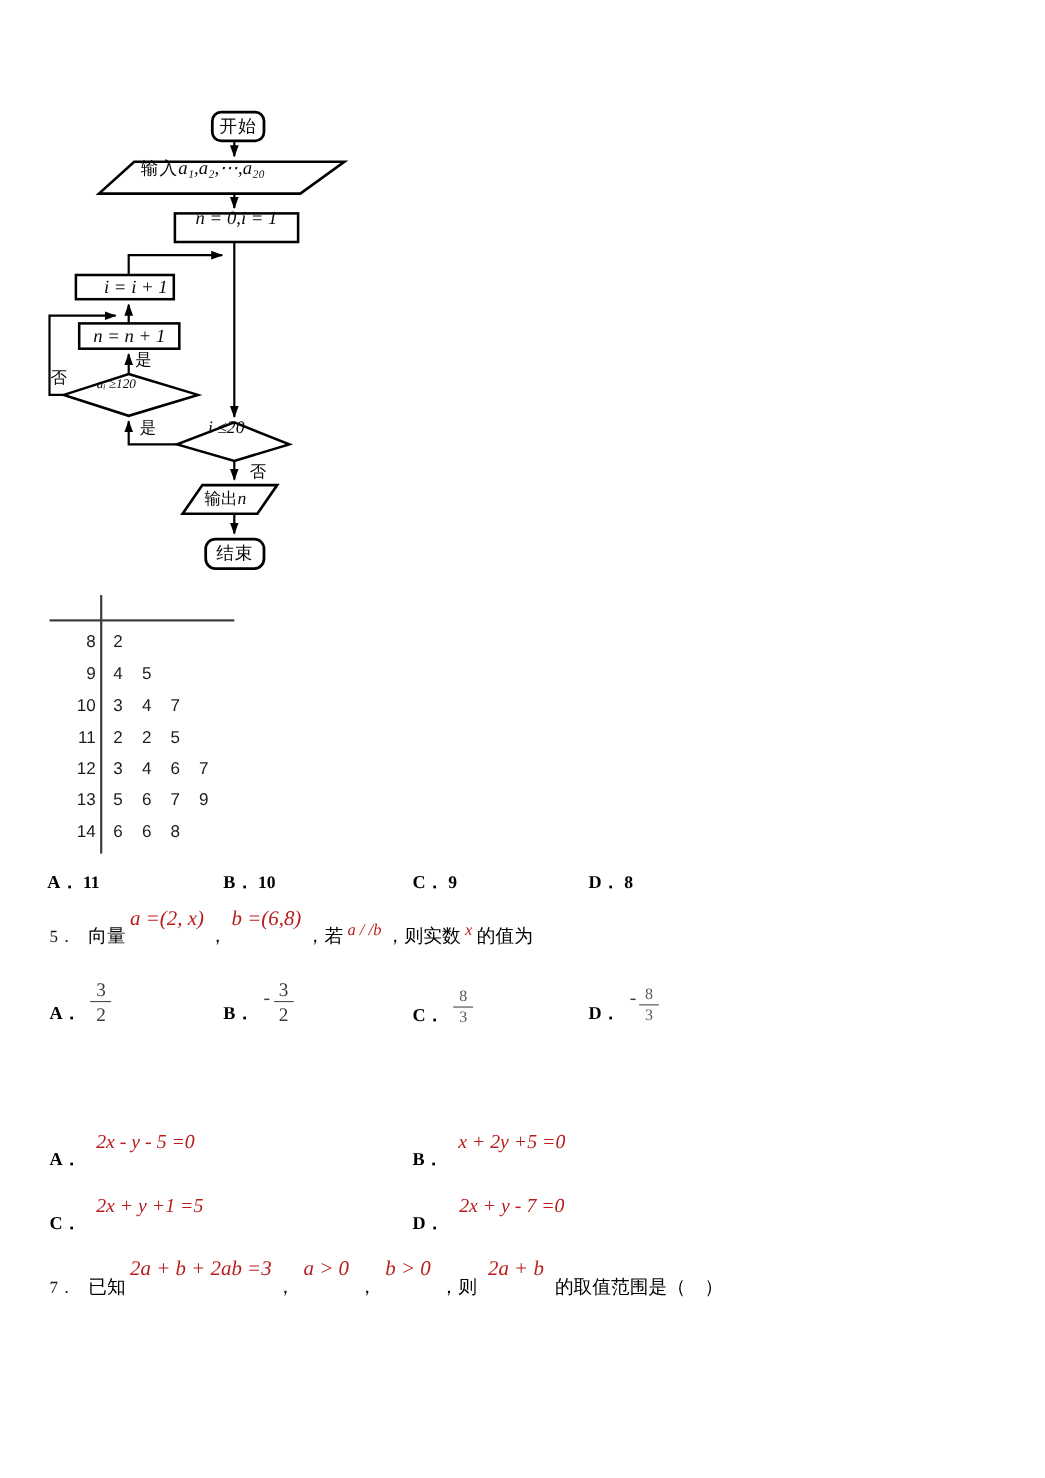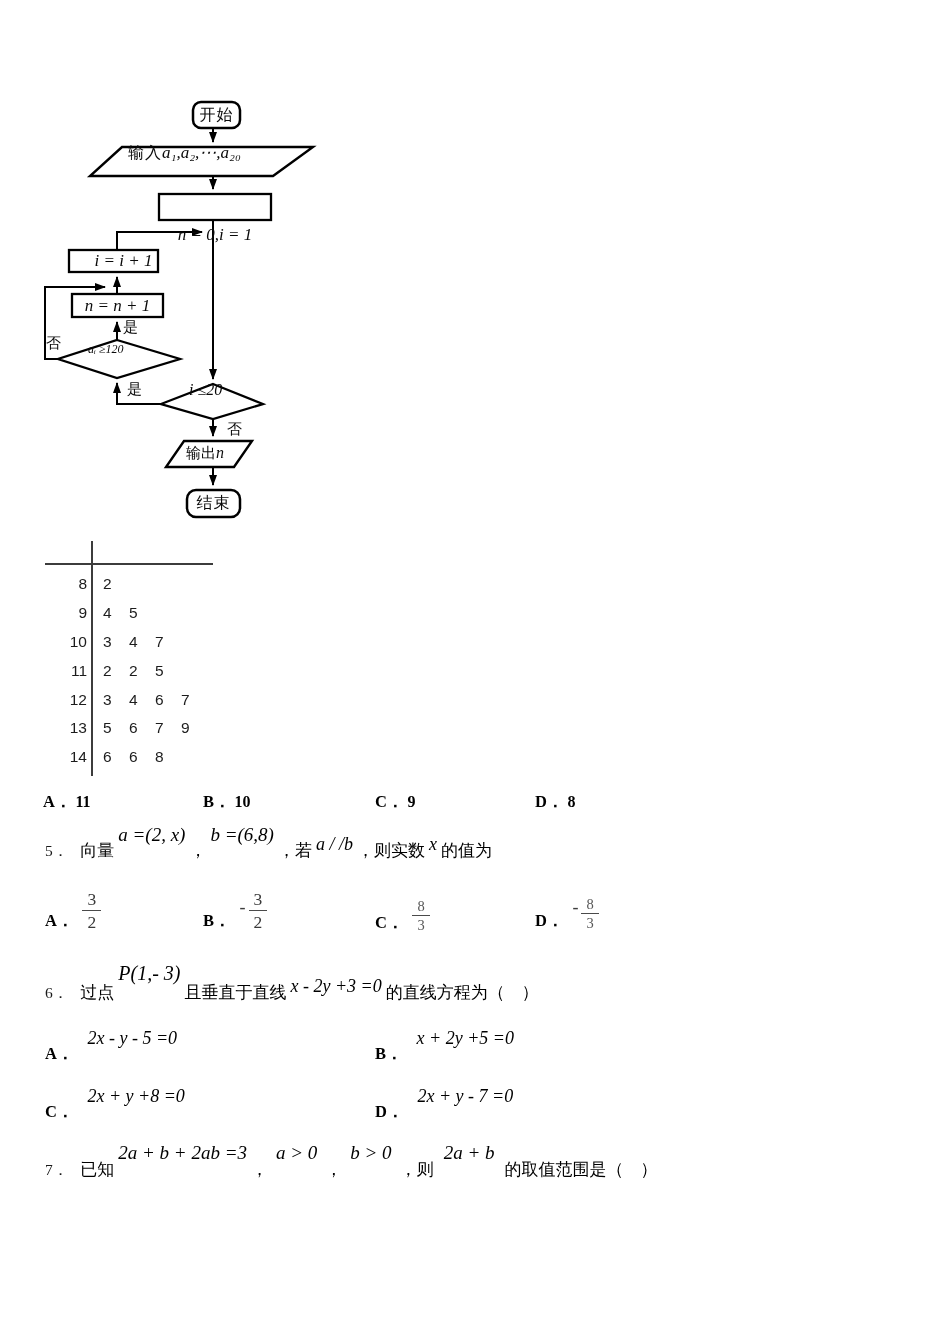--- a/index.html
+++ b/index.html
@@ -20,25 +20,25 @@
   .sl-row{height:28.8px;display:flex;align-items:center;}
   .sl-stem{width:42px;text-align:right;margin-right:16px;}
   .sl-leaf{width:26px;text-align:left;}
   
   .absrow{position:absolute;white-space:nowrap;}
   .optletter{font-weight:700;font-size:16.5px;color:#000;font-family:"Liberation Serif",serif;}
   .optvalue{font-weight:700;font-size:16px;color:#000;margin-left:4px;}
   .qnum{position:relative;display:inline-block;font-size:15.5px;color:#1a1a1a;margin-right:8px;}
   .cnb{position:relative;display:inline-block;font-weight:400;font-size:17px;color:#000;}
   .mit{position:relative;display:inline-block;font-style:italic;
-       font-family:"Liberation Serif","DejaVu Serif",serif;color:#000000;}
+       font-family:"Liberation Serif","DejaVu Serif",serif;color:#b91c1c;}
   .s20{font-size:20px;}
   .s19{font-size:19px;}
   .s18{font-size:18px;}
-  .s17{font-size:18px;}
+  .s17{font-size:15px;}
   
   .fracopt{position:absolute;display:flex;align-items:flex-end;height:48px;}
   .fracopt .optletter{margin-right:9px;}
   .fsign{font-family:"Liberation Serif",serif;color:#3d3d3d;font-size:18px;margin:0 3px 14px 0;}
   .frac{display:inline-flex;flex-direction:column;align-items:center;
         font-family:"Liberation Serif","DejaVu Serif",serif;line-height:1.15;}
   .frac .fnum{display:block;border-bottom:1.4px solid #4a4a4a;padding:0 5px 1px;}
   .frac .fden{display:block;padding-top:1px;}
   .frac.big{font-size:17.5px;color:#3a3a3a;}
   .frac.small{font-size:14.5px;color:#575757;}
@@ -93,21 +93,21 @@
 
     <rect x="187" y="490" width="53" height="27" rx="9" fill="none" stroke="#000" stroke-width="2.5"></rect>
   </svg>
 
   <div class="fc-label fc-cn fc-center" style="left:193px;top:102px;width:47px;height:26px;">开始</div>
 
   <div class="fc-label" style="left:128px;top:142px;">
     <span class="fc-cn">输入</span><span class="fc-math">a₁,a₂,⋯,a₂₀</span>
   </div>
 
-  <div class="fc-label fc-math fc-center" style="left:159px;top:188px;width:112px;height:22px;margin-top:36px;">n = 0,i = 1</div>
+  <div class="fc-label fc-math fc-center" style="left:159px;top:188px;width:112px;height:22px;">n = 0,i = 1</div>
 
   <div class="fc-label fc-math fc-center" style="left:69px;top:250px;width:109px;height:22px;">i = i + 1</div>
 
   <div class="fc-label fc-math fc-center" style="left:72px;top:294px;width:91px;height:23px;">n = n + 1</div>
 
   <div class="fc-label fc-math" style="left:88px;top:342px;font-size:12px;">aᵢ ≥120</div>
 
   <div class="fc-label fc-cn-sm" style="left:123px;top:318px;">是</div>
   <div class="fc-label fc-cn-sm" style="left:46px;top:334px;">否</div>
   <div class="fc-label fc-cn-sm" style="left:127px;top:380px;">是</div>
@@ -218,40 +218,32 @@
   </div>
   <div class="fracopt" style="left:535px;top:884px;">
     <span class="optletter">D．</span>
     <span class="fsign">-</span>
     <span class="frac small">
       <span class="fnum">8</span>
       <span class="fden">3</span>
     </span>
   </div>
 
-  <div class="absrow" style="left:45px;top:962px;height:42px;">
-    <span class="qnum" style="top:18px;">6．</span>
-    <span class="cnb" style="top:18px;">过点</span>
-    <span class="mit s20" style="top:0;">P(1,- 3)</span>
-    <span class="cnb" style="top:18px;">且垂直于直线</span>
-    <span class="mit s18" style="top:12px;">x - 2y +3 =0</span>
-    <span class="cnb" style="top:18px;">的直线方程为（　）</span>
-  </div>
 
   <div class="eqopt" style="left:45px;top:1028px;">
     <span class="optletter">A．</span>
     <span class="mit s18">2x -  y - 5 =0</span>
   </div>
   <div class="eqopt" style="left:375px;top:1028px;">
     <span class="optletter">B．</span>
     <span class="mit s18">x + 2y +5 =0</span>
   </div>
   <div class="eqopt" style="left:45px;top:1086px;">
     <span class="optletter">C．</span>
-    <span class="mit s18">2x + y +8 =0</span>
+    <span class="mit s18">2x + y +1 =5</span>
   </div>
   <div class="eqopt" style="left:375px;top:1086px;">
     <span class="optletter">D．</span>
     <span class="mit s18">2x + y -  7 =0</span>
   </div>
 
   <div class="absrow" style="left:45px;top:1142px;height:40px;">
     <span class="qnum" style="top:16px;">7．</span>
     <span class="cnb" style="top:16px;">已知</span>
     <span class="mit s19" style="top:0;text-align:right;">2a + b + 2ab =3</span>

